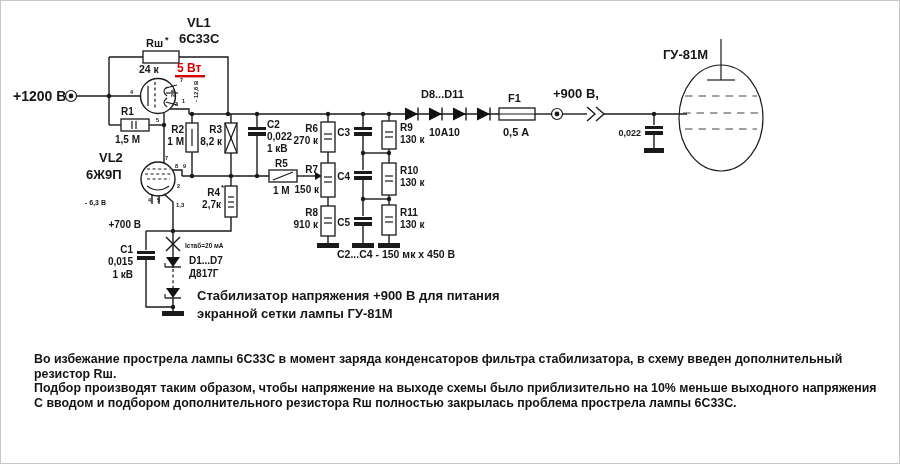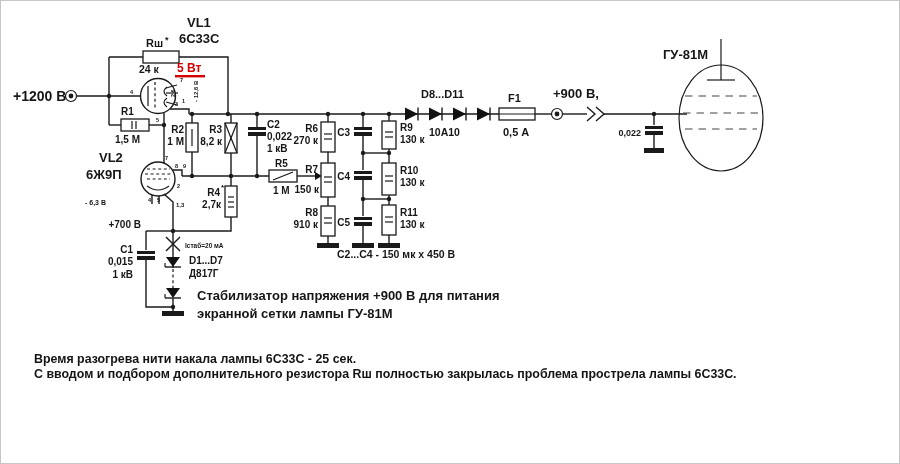--- a/index.html
+++ b/index.html
@@ -337,17 +337,18 @@
   </g>
 
   <g>
     <text x="196" y="299" font-size="13">Стабилизатор напряжения +900 В для питания</text>
     <text x="196" y="317" font-size="13">экранной сетки лампы ГУ-81М</text>
   </g>
 
 </svg>
 
 <div class="notes">
-  <div>Время разогрева нити накала лампы 6С33С - 25 сек.</div>
+  <div>Во избежание прострела лампы 6С33С в момент заряда конденсаторов фильтра стабилизатора, в схему введен дополнительный резистор Rш.</div>
+  <div>Подбор производят таким образом, чтобы напряжение на выходе схемы было приблизительно на 10% меньше выходного напряжения</div>
   <div>С вводом и подбором дополнительного резистора Rш полностью закрылась проблема прострела лампы 6С33С.</div>
 </div>
 
 </div>
 
 </body></html>

